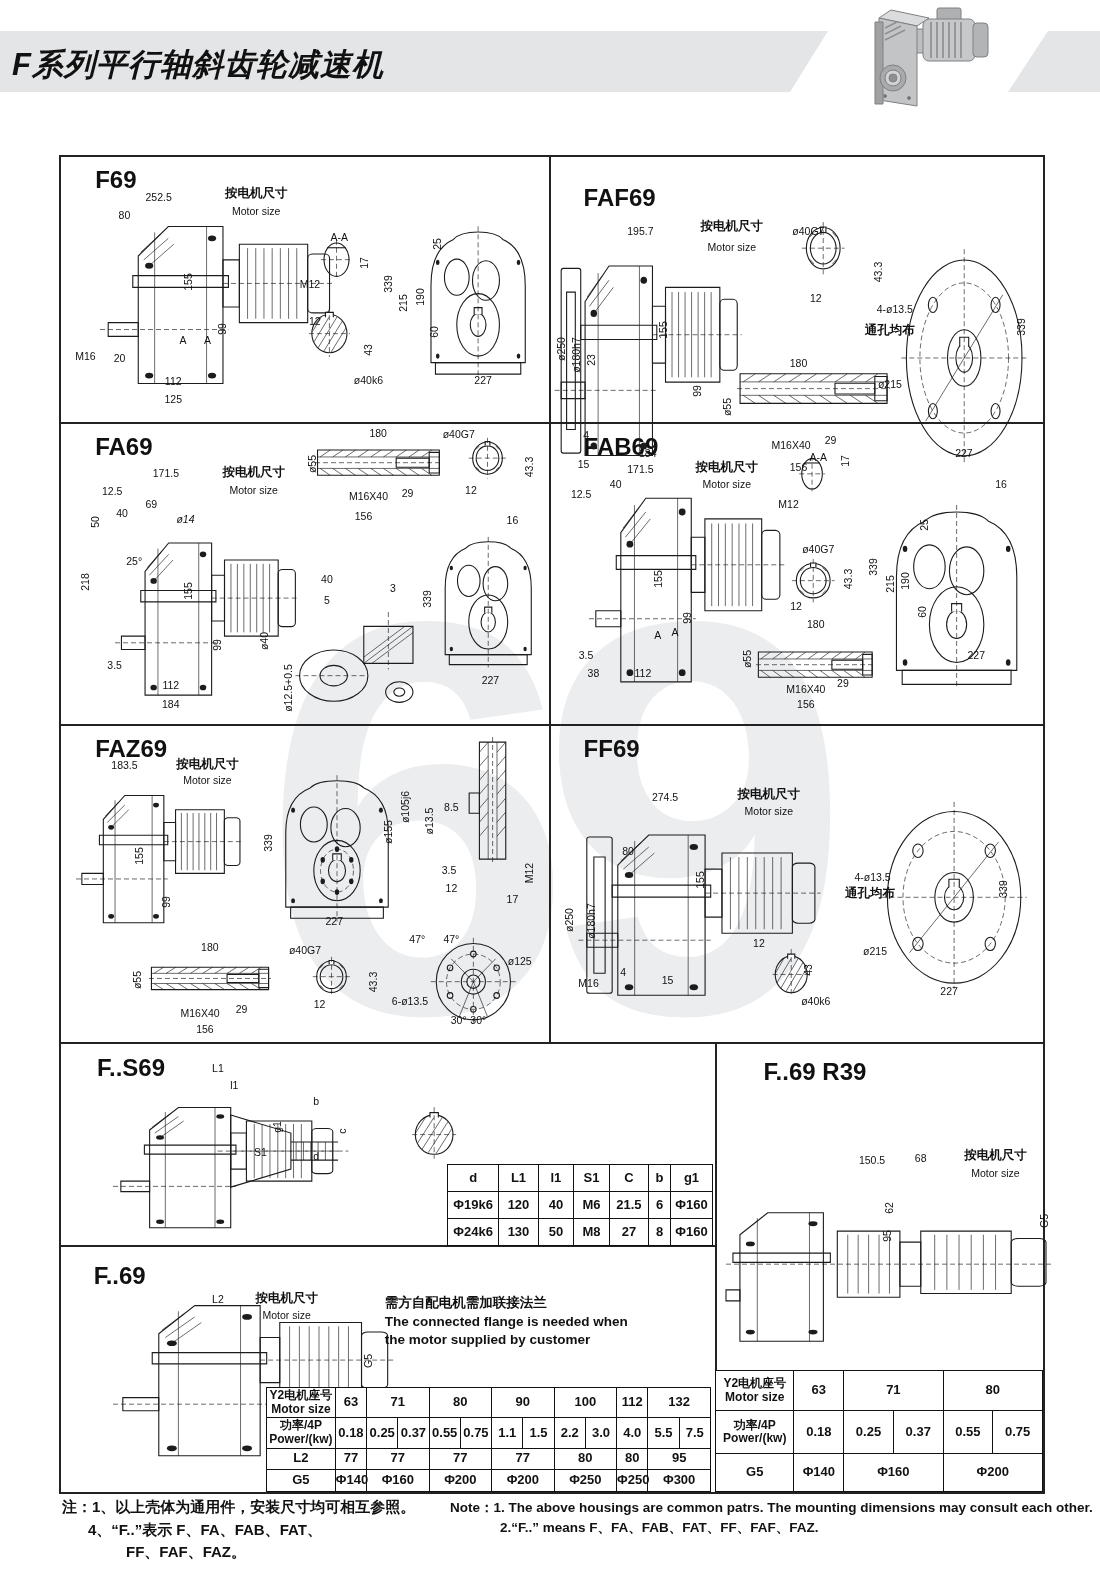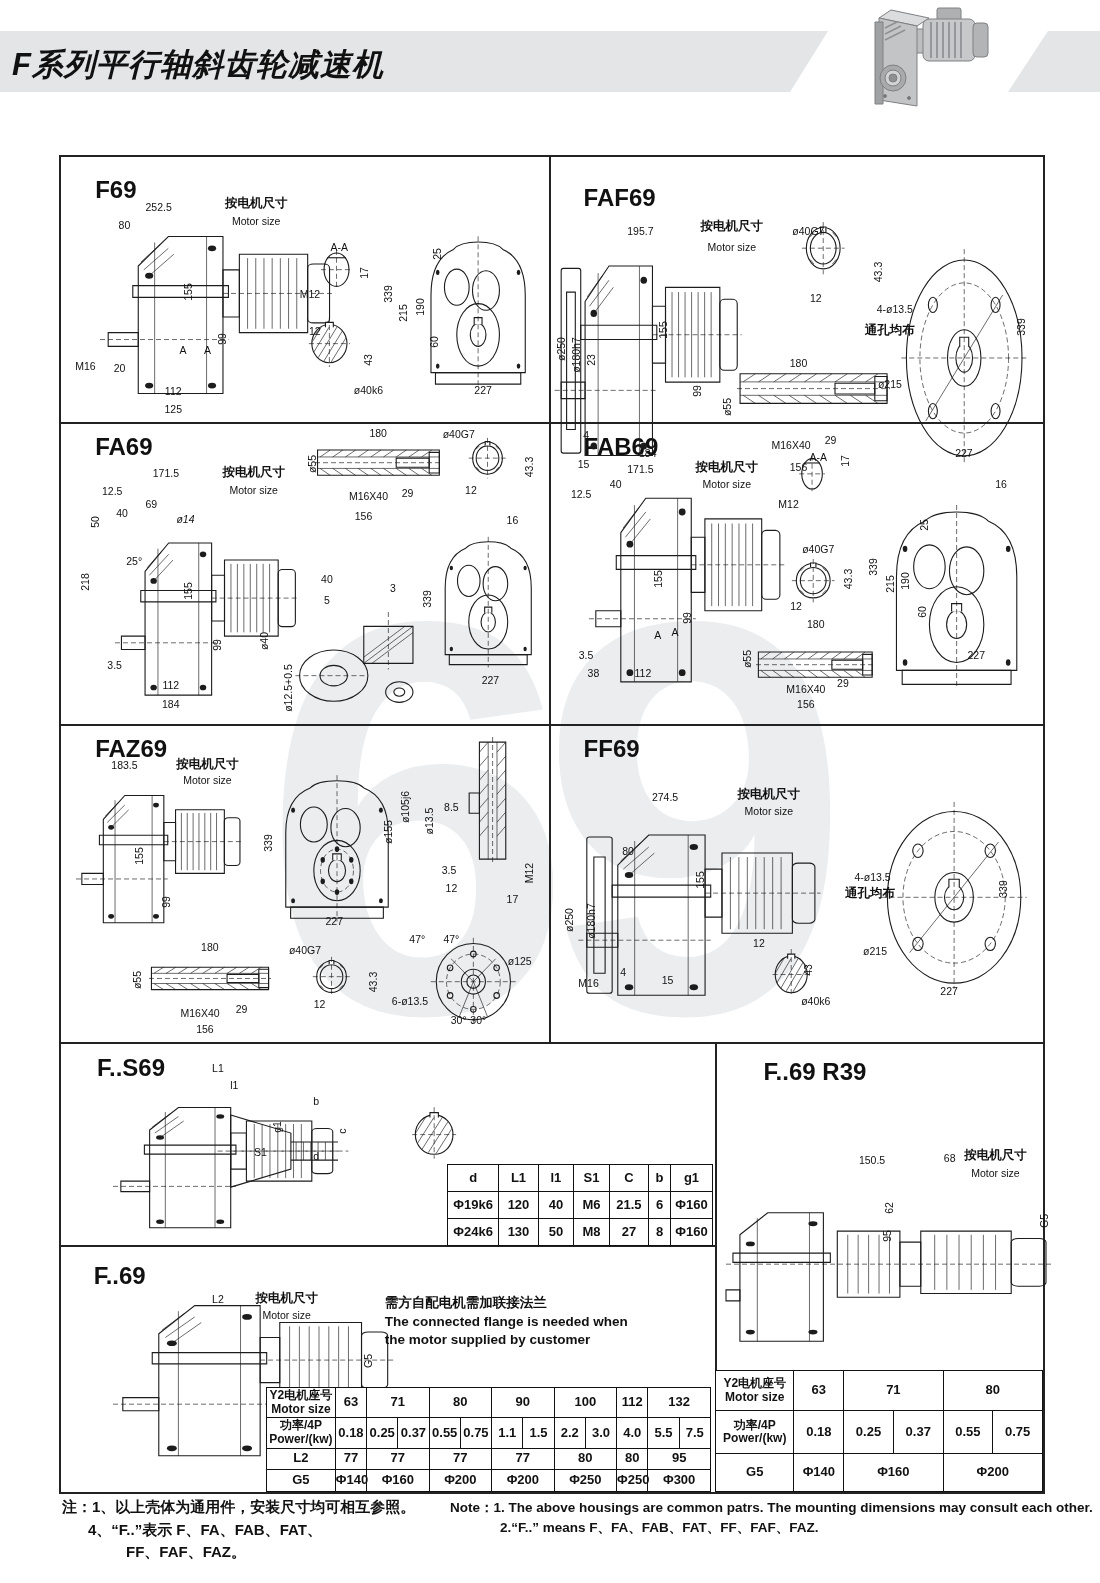--- a/index.html
+++ b/index.html
@@ -91,21 +91,21 @@
   <div class="sheet">
 
     <div class="hline" style="top:265px;left:0;width:982px"></div>
     <div class="hline" style="top:567px;left:0;width:982px"></div>
     <div class="hline" style="top:885px;left:0;width:982px"></div>
     <div class="hline" style="top:1088px;left:0;width:654px"></div>
     <div class="hline" style="top:1213px;left:654px;width:328px"></div>
     <div class="vline" style="left:488px;top:0;height:885px"></div>
     <div class="vline" style="left:654px;top:885px;height:450px"></div>
 
-    <div class="panel" style="left:0;top:10px;width:488px;height:265px">
+    <div class="panel" style="left:0;top:0;width:488px;height:265px">
       <div class="ptitle">F69</div>
       <svg class="fig" style="left:8%;top:18%;width:56%;height:74%" viewBox="0 0 100 100" preserveAspectRatio="none">
           <path d="M14 26 L25 11 L45 11 L45 91 L14 91 Z"></path>
           <line x1="20" y1="14" x2="20" y2="91" class="thin"></line>
           <line x1="39" y1="11" x2="39" y2="91" class="thin"></line>
           <rect x="12" y="36" width="35" height="6"></rect>
           <circle cx="18" cy="31" r="1.5" class="dot"></circle>
           <circle cx="41" cy="17" r="1.5" class="dot"></circle>
           <circle cx="18" cy="87" r="1.5" class="dot"></circle>
           <circle cx="41" cy="87" r="1.5" class="dot"></circle>
@@ -947,21 +947,21 @@
           <line x1="63.5" y1="32" x2="63.5" y2="62" class="thin"></line>
           <line x1="67" y1="32" x2="67" y2="62" class="thin"></line>
           <line x1="70.5" y1="32" x2="70.5" y2="62" class="thin"></line>
           <line x1="74" y1="32" x2="74" y2="62" class="thin"></line>
           <line x1="77.5" y1="32" x2="77.5" y2="62" class="thin"></line>
           <rect x="82" y="34" width="10" height="26" rx="2"></rect>
           <line x1="0" y1="48" x2="94" y2="48" class="dash"></line>
         </svg>
       <div class="labels">
           <span class="lab" style="left: 42%; top: 36%;">150.5</span>
-          <span class="lab" style="left: 55%; top: 35.5%; margin-left: 29px;">68</span>
+          <span class="lab" style="left: 55%; top: 35.5%;">68</span>
           <span class="lab cn" style="left: 75%; top: 34.5%;">按电机尺寸</span>
           <span class="lab" style="left: 75%; top: 40%;">Motor size</span>
           <span class="lab r" style="left: 46.5%; top: 50.5%;">62</span>
           <span class="lab r" style="left: 46%; top: 59%;">95</span>
           <span class="lab r" style="left: 88%; top: 54.5%;">G5</span>
         </div>
     </div>
 
     <div class="panel" style="left:0;top:1088px;width:654px;height:247px">
       <div class="ptitle" style="left:5%;top:7%">F..69</div>

